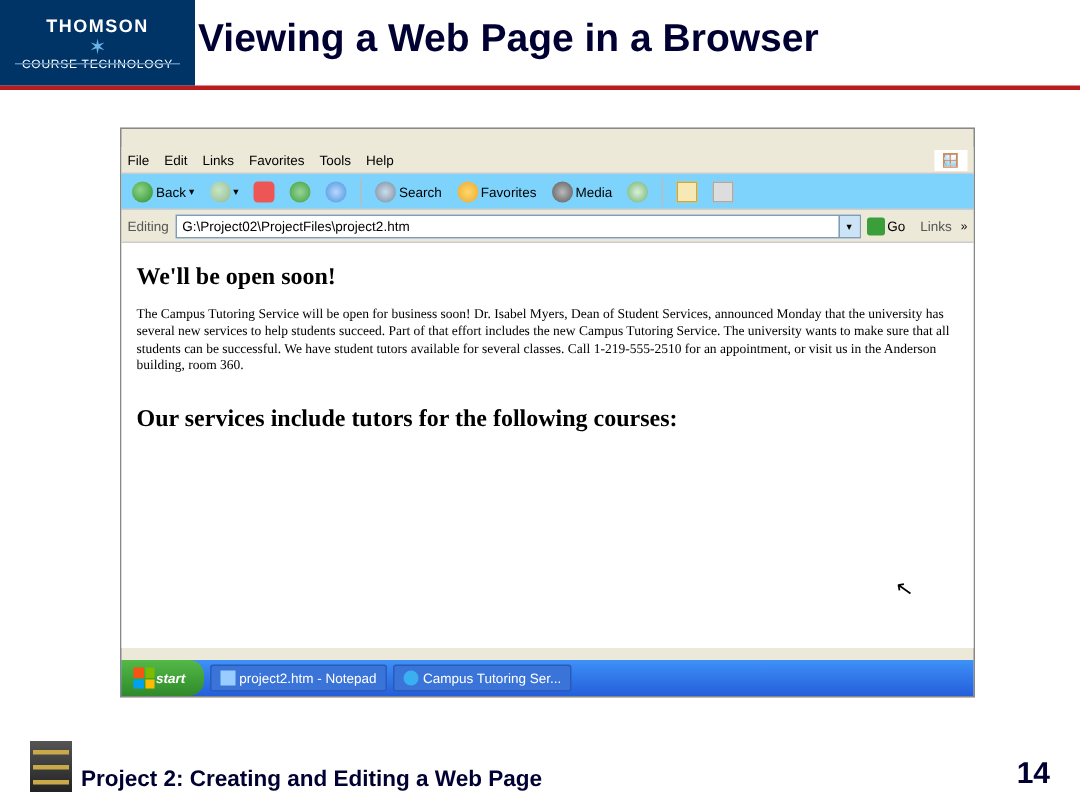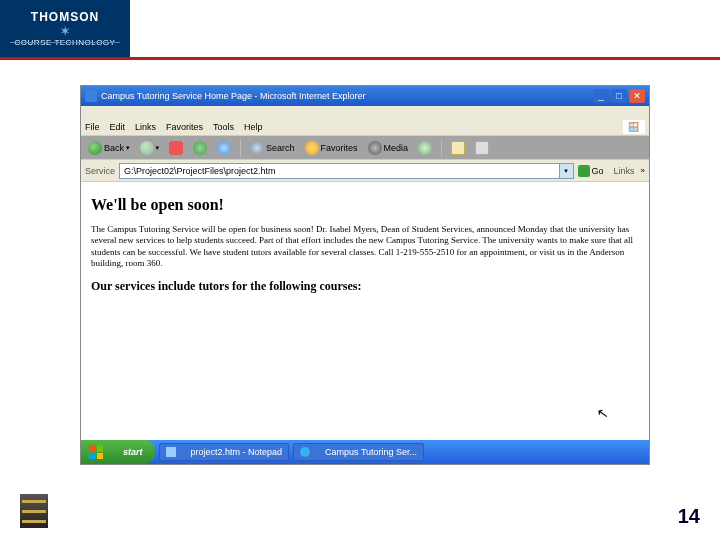--- a/index.html
+++ b/index.html
@@ -21,21 +21,21 @@
   .titlebar .title-text { flex: 1; font-size: 9px; }
   .win-controls { display: flex; gap: 2px; }
   .win-btn { width: 16px; height: 14px; border-radius: 2px; color: #fff; display: flex; align-items: center; justify-content: center; font-size: 9px; font-family: Arial; }
   .win-min { background: #2b6ad0; }
   .win-max { background: #2b6ad0; }
   .win-close { background: #e35b3f; }
 
   .menubar { height: 18px; background: #ece9d8; display: flex; align-items: center; padding: 0 4px; gap: 10px; color: #000; font-size: 9px; border-bottom: 1px solid #ccc; margin-top: 12px; }
   .menu-right { margin-left: auto; width: 22px; height: 14px; background: #fff; display:flex; align-items:center; justify-content:center; }
 
-  .toolbar { height: 24px; background: #a3a3a3; display: flex; align-items: center; padding: 0 4px; gap: 4px; border-bottom: 1px solid #ccc; font-size: 9px; }
+  .toolbar { height: 24px; background: #7dd3fc; display: flex; align-items: center; padding: 0 4px; gap: 4px; border-bottom: 1px solid #ccc; font-size: 9px; }
   .tb-btn { display: flex; align-items: center; gap: 2px; padding: 1px 3px; }
   .tb-icon { width: 14px; height: 14px; border-radius: 50%; display: inline-block; }
   .tb-sep { width: 1px; height: 18px; background: #bbb; margin: 0 2px; }
   .ico-back { background: radial-gradient(circle at 40% 40%, #8fd488, #2a8f2a); }
   .ico-fwd  { background: radial-gradient(circle at 40% 40%, #c8e6c8, #8fb88f); }
   .ico-stop { width:14px; height:14px; background:#e55; border-radius:3px; }
   .ico-refresh { background: radial-gradient(circle, #9bd49b, #3a9f3a); }
   .ico-home { background: radial-gradient(circle, #b5d9ff, #4b8edc); }
   .ico-search { background: radial-gradient(circle, #cde, #789); }
   .ico-fav { background: radial-gradient(circle, #ffd86b, #e9a72f); }
@@ -48,33 +48,33 @@
   .addr-label { color: #555; }
   .addr-input { flex: 1; height: 16px; background: #fff; border: 1px solid #7f9db9; padding: 0 4px; display: flex; align-items: center; color: #000; font-size: 9px; position: relative; }
   .addr-drop { position:absolute; right:0; top:0; bottom:0; width:14px; background:#cde3f6; border-left:1px solid #7f9db9; display:flex; align-items:center; justify-content:center; font-size:7px; }
   .go-btn { display: flex; align-items: center; gap: 2px; }
   .go-icon { width:12px;height:12px;border-radius:2px;background:#3a9f3a; }
   .links-label { margin-left: 6px; color:#555; }
 
   .page-content { background: #fff; height: calc(100% - 20px - 18px - 24px - 22px - 24px); overflow-y: auto; padding: 8px 10px; color: #000; font-family: "Times New Roman", serif; position: relative; }
   .page-h1 { font-size: 16px; font-weight: bold; margin: 6px 0 10px; }
   .page-p { font-size: 9px; line-height: 1.25; margin-bottom: 10px; font-family: "Times New Roman", serif; }
-  .page-h2 { font-size: 12px; font-weight: bold; margin: 10px 0; }
+  .page-h2 { font-size: 16px; font-weight: bold; margin: 22px 0; }
   .page-ul { list-style: disc; margin-left: 32px; font-size: 9px; }
   .page-ul li { margin: 1px 0; }
   .cursor { position: absolute; right: 40px; bottom: 30px; font-size: 14px; transform: rotate(-10deg); }
 
   .taskbar { position: absolute; left: 0; right: 0; bottom: 0; height: 24px; background: linear-gradient(to bottom, #3e91f7, #245edb); display: flex; align-items: center; font-size: 9px; color: #fff; }
-  .start-btn { height: 100%; background: linear-gradient(to bottom, #54b948, #2f8a2a); padding: 0 12px 0 8px; display: flex; align-items: center; gap: 20px; font-weight: bold; border-radius: 0 10px 10px 0; font-style: italic; }
+  .start-btn { height: 100%; background: linear-gradient(to bottom, #54b948, #2f8a2a); padding: 0 12px 0 8px; display: flex; align-items: center; gap: 1px; font-weight: bold; border-radius: 0 10px 10px 0; font-style: italic; }
   .start-logo { width:14px; height:14px; display:grid; grid-template-columns:1fr 1fr; grid-template-rows:1fr 1fr; gap:1px; }
   .start-logo span:nth-child(1){background:#f65314;}
   .start-logo span:nth-child(2){background:#7cbb00;}
   .start-logo span:nth-child(3){background:#00a1f1;}
   .start-logo span:nth-child(4){background:#ffbb00;}
-  .task-item { height: 18px; margin-left: 4px; background: #3b74d8; border: 1px solid #2a5bb8; padding: 0 6px; display: flex; align-items: center; gap: 15px; border-radius: 2px; }
+  .task-item { height: 18px; margin-left: 4px; background: #3b74d8; border: 1px solid #2a5bb8; padding: 0 6px; display: flex; align-items: center; gap: 3px; border-radius: 2px; }
   .task-icon { width:10px; height:10px; background:#9cf; display:inline-block; }
   .task-icon.ie { background:#3ab0f0; border-radius:50%; }
   .tray { margin-left: auto; height: 100%; background: #1e8fe8; padding: 0 8px; display: flex; align-items: center; gap: 4px; }
   .tray-icon { width:10px;height:10px;background:#9fd3ff; display:inline-block; border-radius:2px;}
 
   
   .slide-footer { position: absolute; left: 0; right: 0; bottom: 0; height: 60px; display: flex; align-items: flex-end; padding: 0 20px 12px 20px; }
   .footer-logo { width: 28px; height: 34px; background: linear-gradient(#555,#222); margin-right: 6px; display:flex; flex-direction:column; justify-content:space-around; padding:2px; }
   .footer-logo span{ height:3px; background:#c9a94a; display:block; }
   .footer-text { font-size: 15px; font-weight: bold; color: #000033; font-family: "Arial Black", Arial, sans-serif; }
@@ -83,33 +83,25 @@
 </head>
 <body>
 
 <div class="slide-header">
   <div class="logo-box">
     <div class="logo-top">THOMSON</div>
     <div class="logo-star">✶</div>
     <div class="logo-underline"></div>
     <div class="logo-bottom">COURSE TECHNOLOGY</div>
   </div>
+  <div class="slide-title">Viewing a Web Page in a Browser</div>
 </div>
 
 <div class="browser-shot">
 
-  <div class="titlebar">
-    <span class="ie-icon"></span>
-    <span class="title-text">Campus Tutoring Service Home Page - Microsoft Internet Explorer</span>
-    <div class="win-controls">
-      <div class="win-btn win-min">_</div>
-      <div class="win-btn win-max">□</div>
-      <div class="win-btn win-close">✕</div>
-    </div>
-  </div>
 
   <div class="menubar">
     <span>File</span>
     <span>Edit</span>
     <span>Links</span>
     <span>Favorites</span>
     <span>Tools</span>
     <span>Help</span>
     <div class="menu-right">🪟</div>
   </div>
@@ -152,21 +144,21 @@
     <div class="tb-sep"></div>
     <div class="tb-btn">
         <span class="ico-mail"></span>
       </div>
     <div class="tb-btn">
         <span class="ico-print"></span>
       </div>
   </div>
 
   <div class="addressbar">
-    <span class="addr-label">Service</span>
+    <span class="addr-label">Editing</span>
     <div class="addr-input">
       <span>G:\Project02\ProjectFiles\project2.htm</span>
       <span class="addr-drop">▾</span>
     </div>
     <div class="go-btn">
       <span class="go-icon"></span>
       <span>Go</span>
     </div>
     <span class="links-label">Links</span>
     <span style="font-size:8px;margin-left:2px;">»</span>
@@ -199,14 +191,15 @@
     </div>
   </div>
 </div>
 
 <div class="slide-footer">
   <div class="footer-logo">
       <span></span>
       <span></span>
       <span></span>
     </div>
+  <div class="footer-text">Project 2: Creating and Editing a Web Page</div>
   <div class="page-num">14</div>
 </div>
 
 </body></html>

